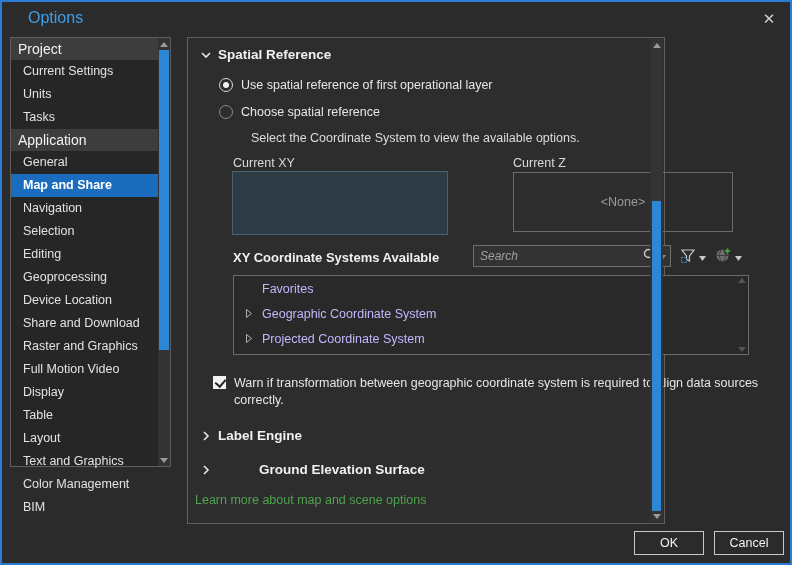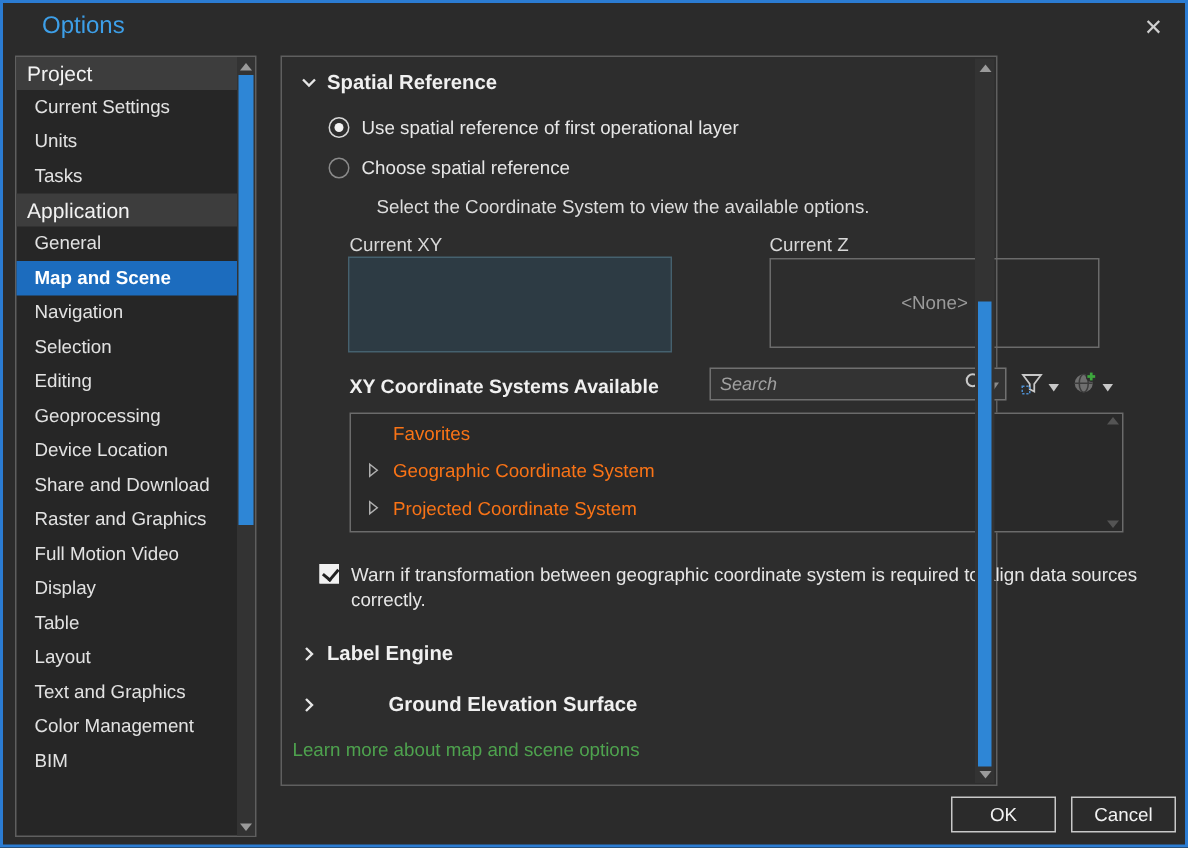--- a/index.html
+++ b/index.html
@@ -11,21 +11,21 @@
     background:#2b2b2b; border:2px solid #2b7cd3; overflow:hidden;
   }
 
   
   .titlebar { position:absolute; left:0; top:0; width:100%; height:34px; background:#2b2b2b; }
   .title { position:absolute; left:26px; top:7px; font-size:16px; color:#3d9fe8; }
   .close-btn { position:absolute; right:10px; top:6px; width:22px; height:22px;
     color:#cfcfcf; font-size:15px; text-align:center; line-height:22px; cursor:pointer; }
 
   
-  .sidebar { position:absolute; left:8px; top:35px; width:161px; height:521px;
+  .sidebar { position:absolute; left:8px; top:35px; width:161px; height:430px;
     background:#262626; border:1px solid #5f5f5f; }
   .side-list { position:absolute; left:0; top:0; right:12px; bottom:0; }
   .side-header { height:22px; line-height:22px; background:#3d3d3d; color:#f2f2f2;
     font-size:14px; padding-left:7px; }
   .side-item { height:23px; line-height:23px; padding-left:12px; color:#e2e2e2; cursor:pointer; white-space:nowrap; }
   .side-item.selected { background:#1c6cbe; color:#ffffff; font-weight:bold; }
 
   .side-scroll { position:absolute; right:0; top:0; width:12px; height:100%; background:#333333; }
   .side-scroll .thumb { position:absolute; left:1px; width:10px; top:12px; height:300px; background:#2e86d6; }
   .arr { position:absolute; left:0; width:12px; height:12px; display:flex; align-items:center; justify-content:center; }
@@ -63,21 +63,21 @@
   .search-input { flex:1; background:transparent; border:none; outline:none;
     color:#e6e6e6; font-style:italic; font-size:12px; padding:0 6px;
     font-family:"Liberation Sans", sans-serif; }
   .search-input::placeholder { color:#a0a0a0; font-style:italic; }
   .search-icons { display:flex; align-items:center; gap:3px; padding-right:4px; }
 
   .tool-btn { position:absolute; top:208px; height:22px; display:flex; align-items:center; gap:3px; cursor:pointer; }
 
   .tree-box { position:absolute; left:45px; top:237px; width:516px; height:80px;
     background:#292929; border:1px solid #6b6b6b; }
-  .tree-row { height:25px; display:flex; align-items:center; cursor:pointer; color:#f97316; }
+  .tree-row { height:25px; display:flex; align-items:center; cursor:pointer; color:#c4b5fd; }
   .tree-exp { width:14px; margin-left:8px; display:flex; justify-content:center; }
   .tree-label { margin-left:6px; white-space:nowrap; }
   .tree-mini-up { position:absolute; right:2px; top:2px; opacity:.45; }
   .tree-mini-down { position:absolute; right:2px; bottom:2px; opacity:.45; }
 
   .check-row { position:absolute; left:25px; top:337px; display:flex; gap:8px; width:560px; }
   .checkbox { flex:0 0 13px; width:13px; height:13px; background:#f2f2f2; border:1px solid #f2f2f2;
     margin-top:1px; position:relative; cursor:pointer; }
   .checkbox::after { content:""; position:absolute; left:3px; top:0px; width:5px; height:8px;
     border:solid #222; border-width:0 2px 2px 0; transform:rotate(40deg); }
@@ -104,21 +104,21 @@
   </div>
 
   <div class="sidebar">
     <div class="side-list">
       <div class="side-header">Project</div>
       <div class="side-item">Current Settings</div>
       <div class="side-item">Units</div>
       <div class="side-item">Tasks</div>
       <div class="side-header">Application</div>
       <div class="side-item">General</div>
-      <div class="side-item selected">Map and Scene</div>
+      <div class="side-item selected">Map and Share</div>
       <div class="side-item">Navigation</div>
       <div class="side-item">Selection</div>
       <div class="side-item">Editing</div>
       <div class="side-item">Geoprocessing</div>
       <div class="side-item">Device Location</div>
       <div class="side-item">Share and Download</div>
       <div class="side-item">Raster and Graphics</div>
       <div class="side-item">Full Motion Video</div>
       <div class="side-item">Display</div>
       <div class="side-item">Table</div>

